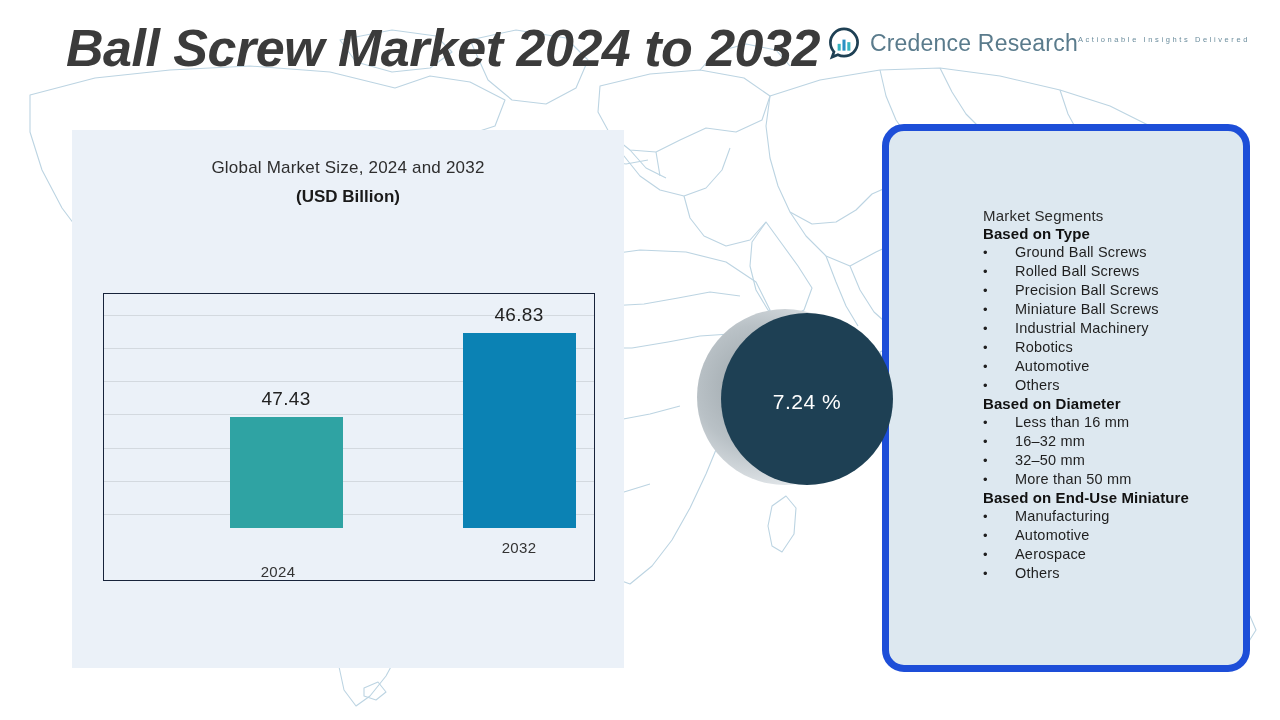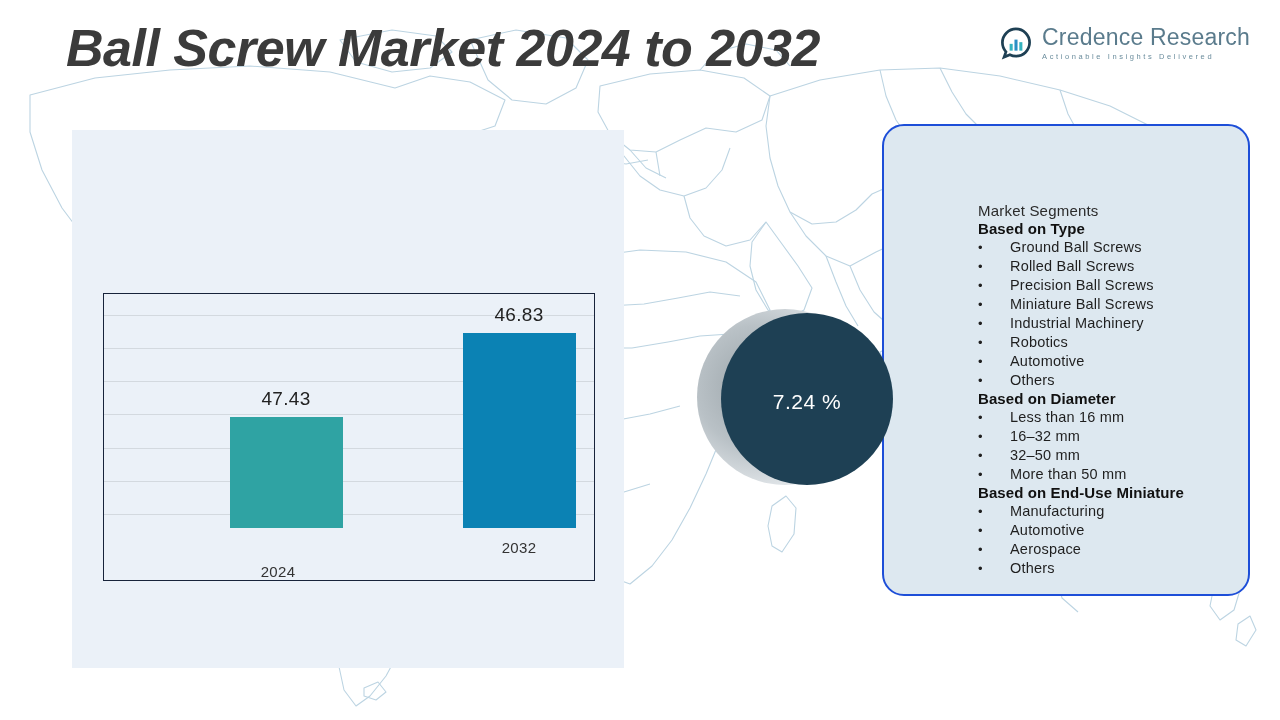--- a/index.html
+++ b/index.html
@@ -43,21 +43,21 @@
   .brand {
     position: absolute;
     right: 30px;
     top: 26px;
     display: flex;
     align-items: center;
     gap: 9px;
     z-index: 5;
   }
   .brand-mark { width: 34px; height: 34px; flex: 0 0 auto; }
-  .brand-text { display: flex; flex-direction: column; line-height: 1; }
+  .brand-text { display: flex; flex-direction: row; line-height: 1; }
   .brand-name {
     font-size: 23px;
     color: #5a7b8c;
     letter-spacing: 0.2px;
     white-space: nowrap;
   }
   .brand-tag {
     font-size: 7.5px;
     color: #6b8d9d;
     letter-spacing: 2.6px;
@@ -178,23 +178,23 @@
     margin-top: 6px;
     letter-spacing: 0.5px;
   }
 
   
   .segments-panel {
     position: absolute;
     left: 882px;
     top: 124px;
     width: 368px;
-    height: 472px;
+    height: 548px;
     background: #dde8f0;
-    border: 2px solid #1d4ed8;
+    border: 7px solid #1d4ed8;
     border-radius: 22px;
     box-sizing: border-box;
     z-index: 2;
   }
   .segments-inner {
     position: absolute;
     left: 94px;
     top: 76px;
     right: 10px;
   }
@@ -320,20 +320,24 @@
       <rect x="23.9" y="19" width="3.6" height="10" fill="#34b3bf"></rect>
     </svg>
   </span>
   <span class="brand-text">
     <span class="brand-name">Credence Research</span>
     <span class="brand-tag">Actionable Insights Delivered</span>
   </span>
 </div>
 
 <div class="chart-panel">
+  <div class="chart-heading">
+    <div class="line1">Global Market Size,  2024 and 2032</div>
+    <div class="line2">(USD Billion)</div>
+  </div>
 
   <div class="plot-frame">
     <div class="gridlines" id="gridlines">
         <div class="gridline" style="top: 21px;"></div>
         <div class="gridline" style="top: 54px;"></div>
         <div class="gridline" style="top: 87px;"></div>
         <div class="gridline" style="top: 120px;"></div>
         <div class="gridline" style="top: 154px;"></div>
         <div class="gridline" style="top: 187px;"></div>
         <div class="gridline" style="top: 220px;"></div>

